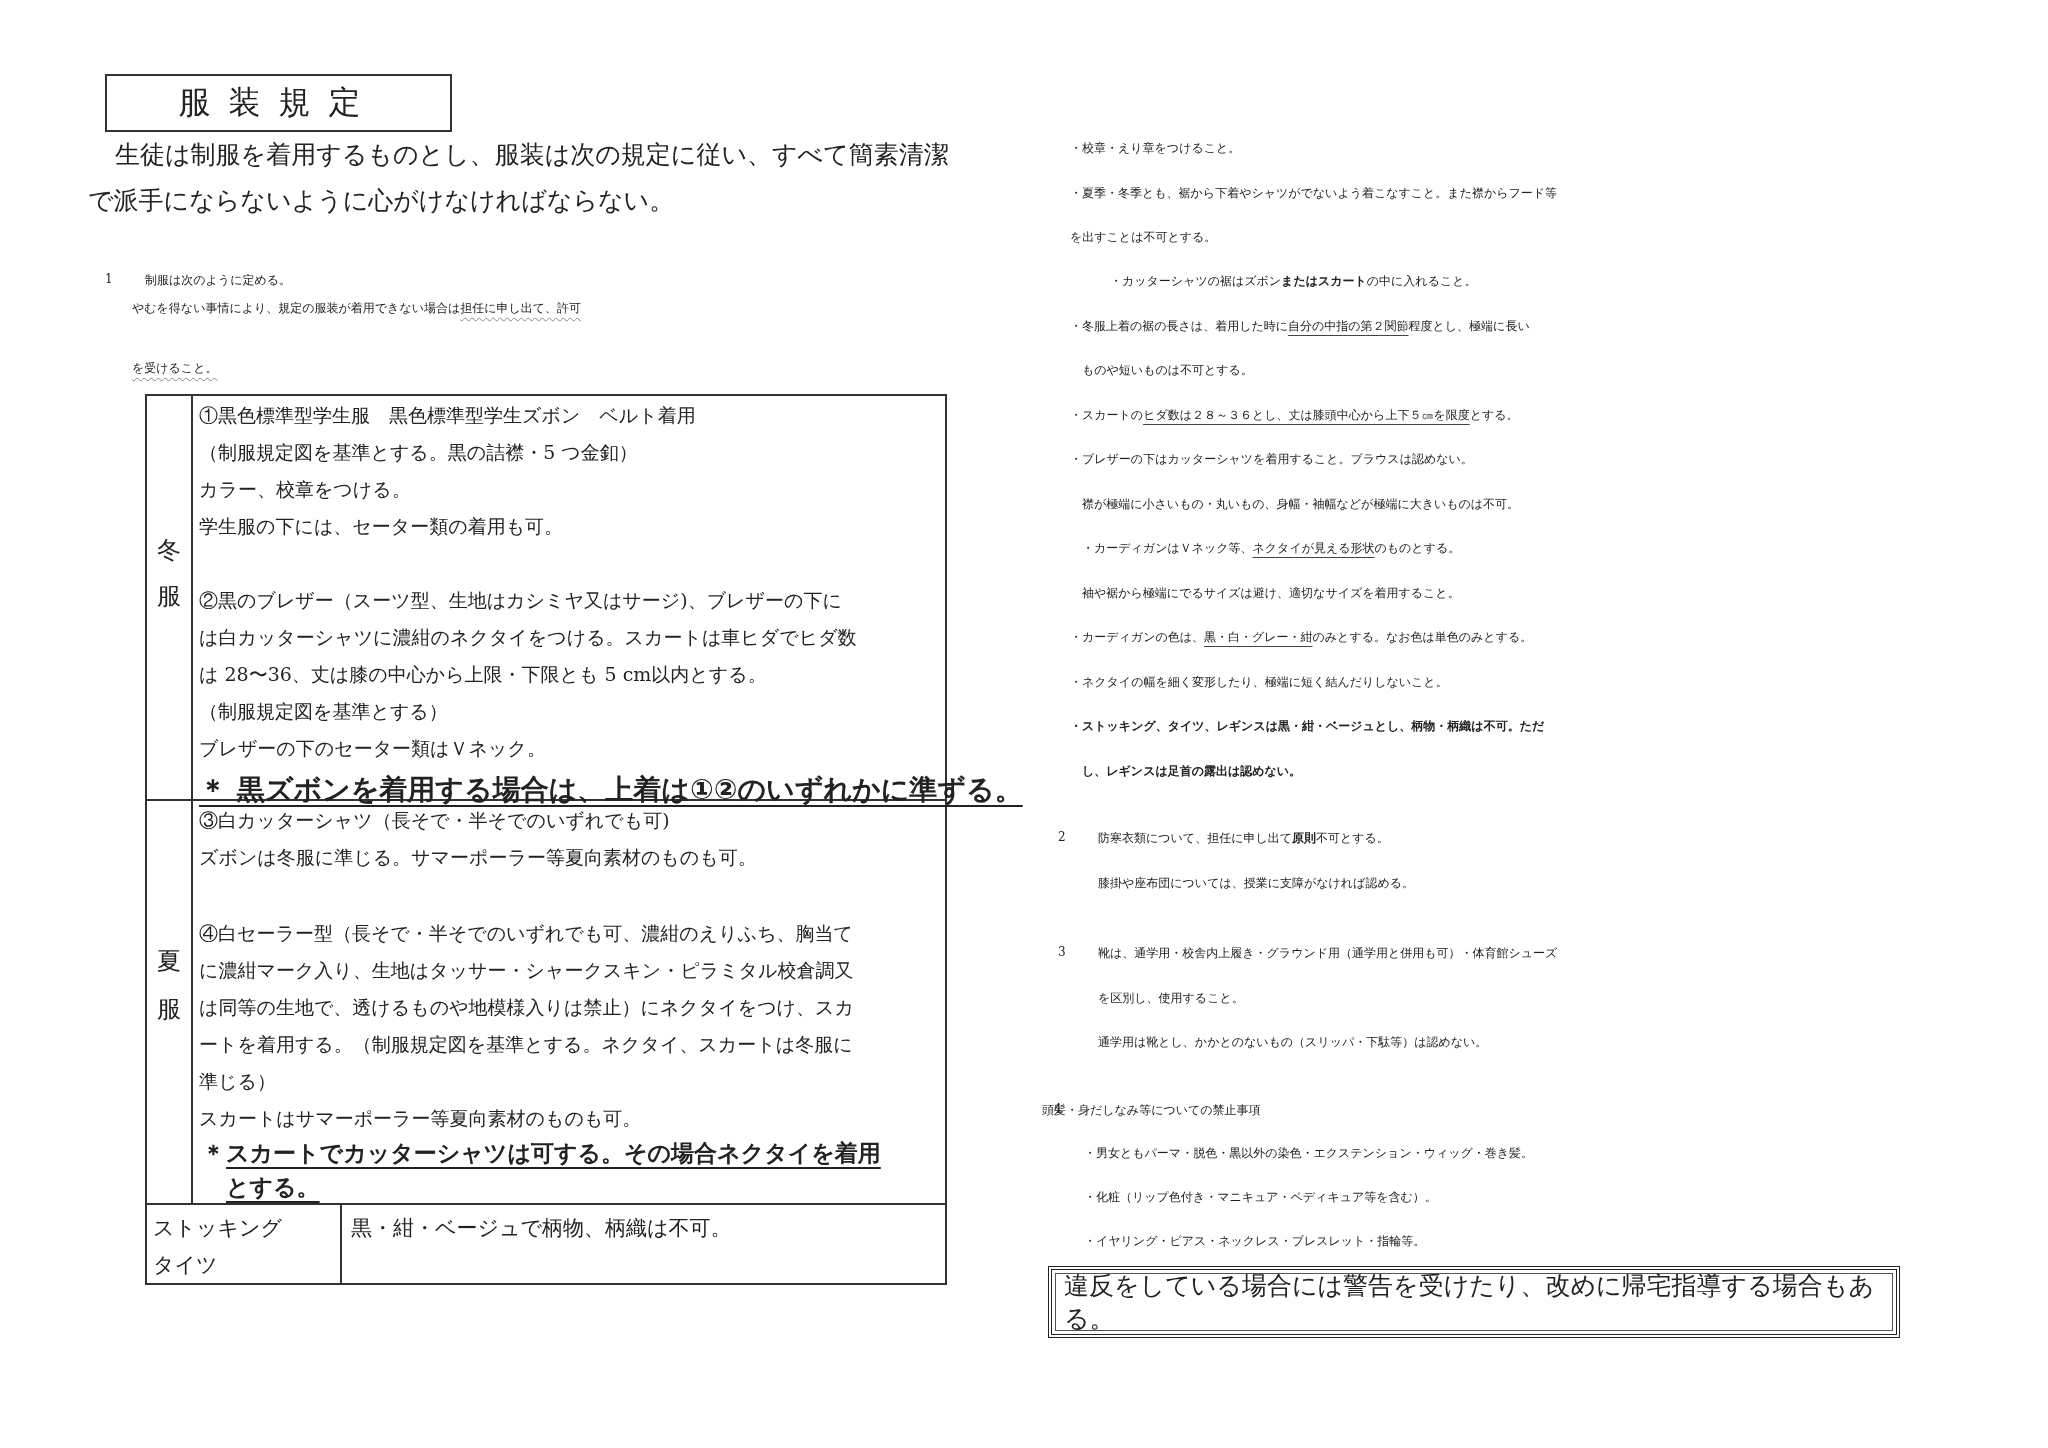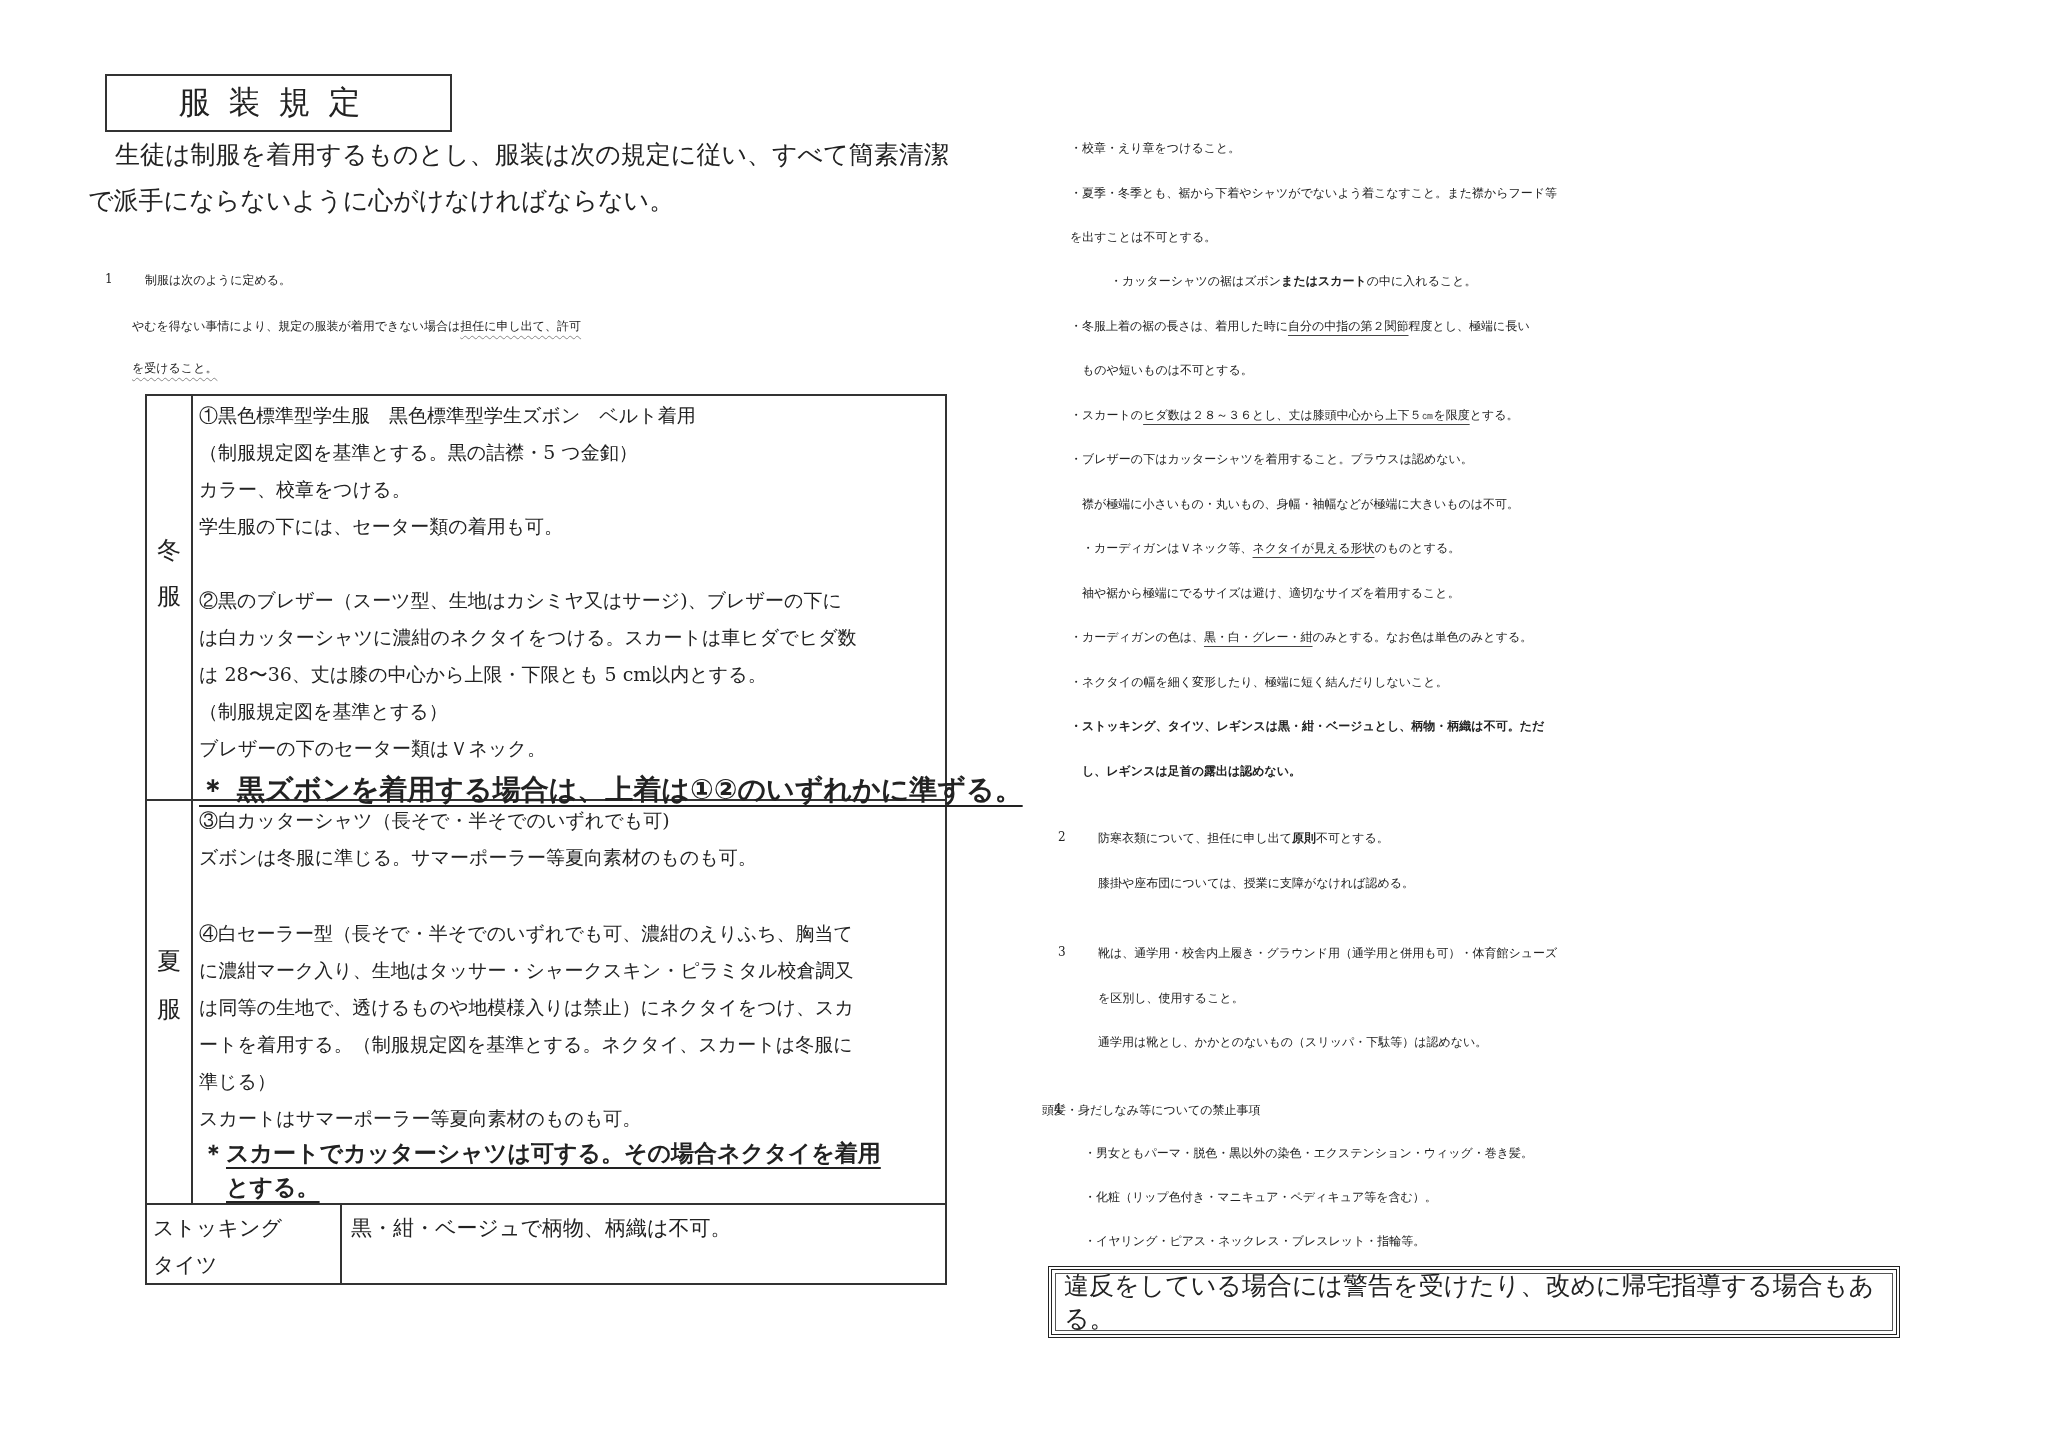--- a/index.html
+++ b/index.html
@@ -33,21 +33,21 @@
 
 <div class="title-box">
   <span>服装規定</span>
 </div>
 
 <div class="abs intro" style="left:115px; top:138px;">生徒は制服を着用するものとし、服装は次の規定に従い、すべて簡素清潔</div>
 <div class="abs intro" style="left:88px; top:184px;">で派手にならないように心がけなければならない。</div>
 
 <div class="abs t20" style="left:105px; top:272px;">1</div>
 <div class="abs t20" style="left:145px; top:272px;">制服は次のように定める。</div>
-<div class="abs t20" style="left:132px; top:318px;">
+<div class="abs t20" style="left:132px; top:300px;">
   <span>やむを得ない事情により、規定の服装が着用できない場合は</span><span class="wavy">担任に申し出て、許可</span>
 </div>
 <div class="abs t20" style="left:132px; top:360px;">
   <span class="wavy">を受けること。</span>
 </div>
 
 <div class="table">
 
   <div class="line-v" style="left:44px; top:0; height:807px;"></div>
 

